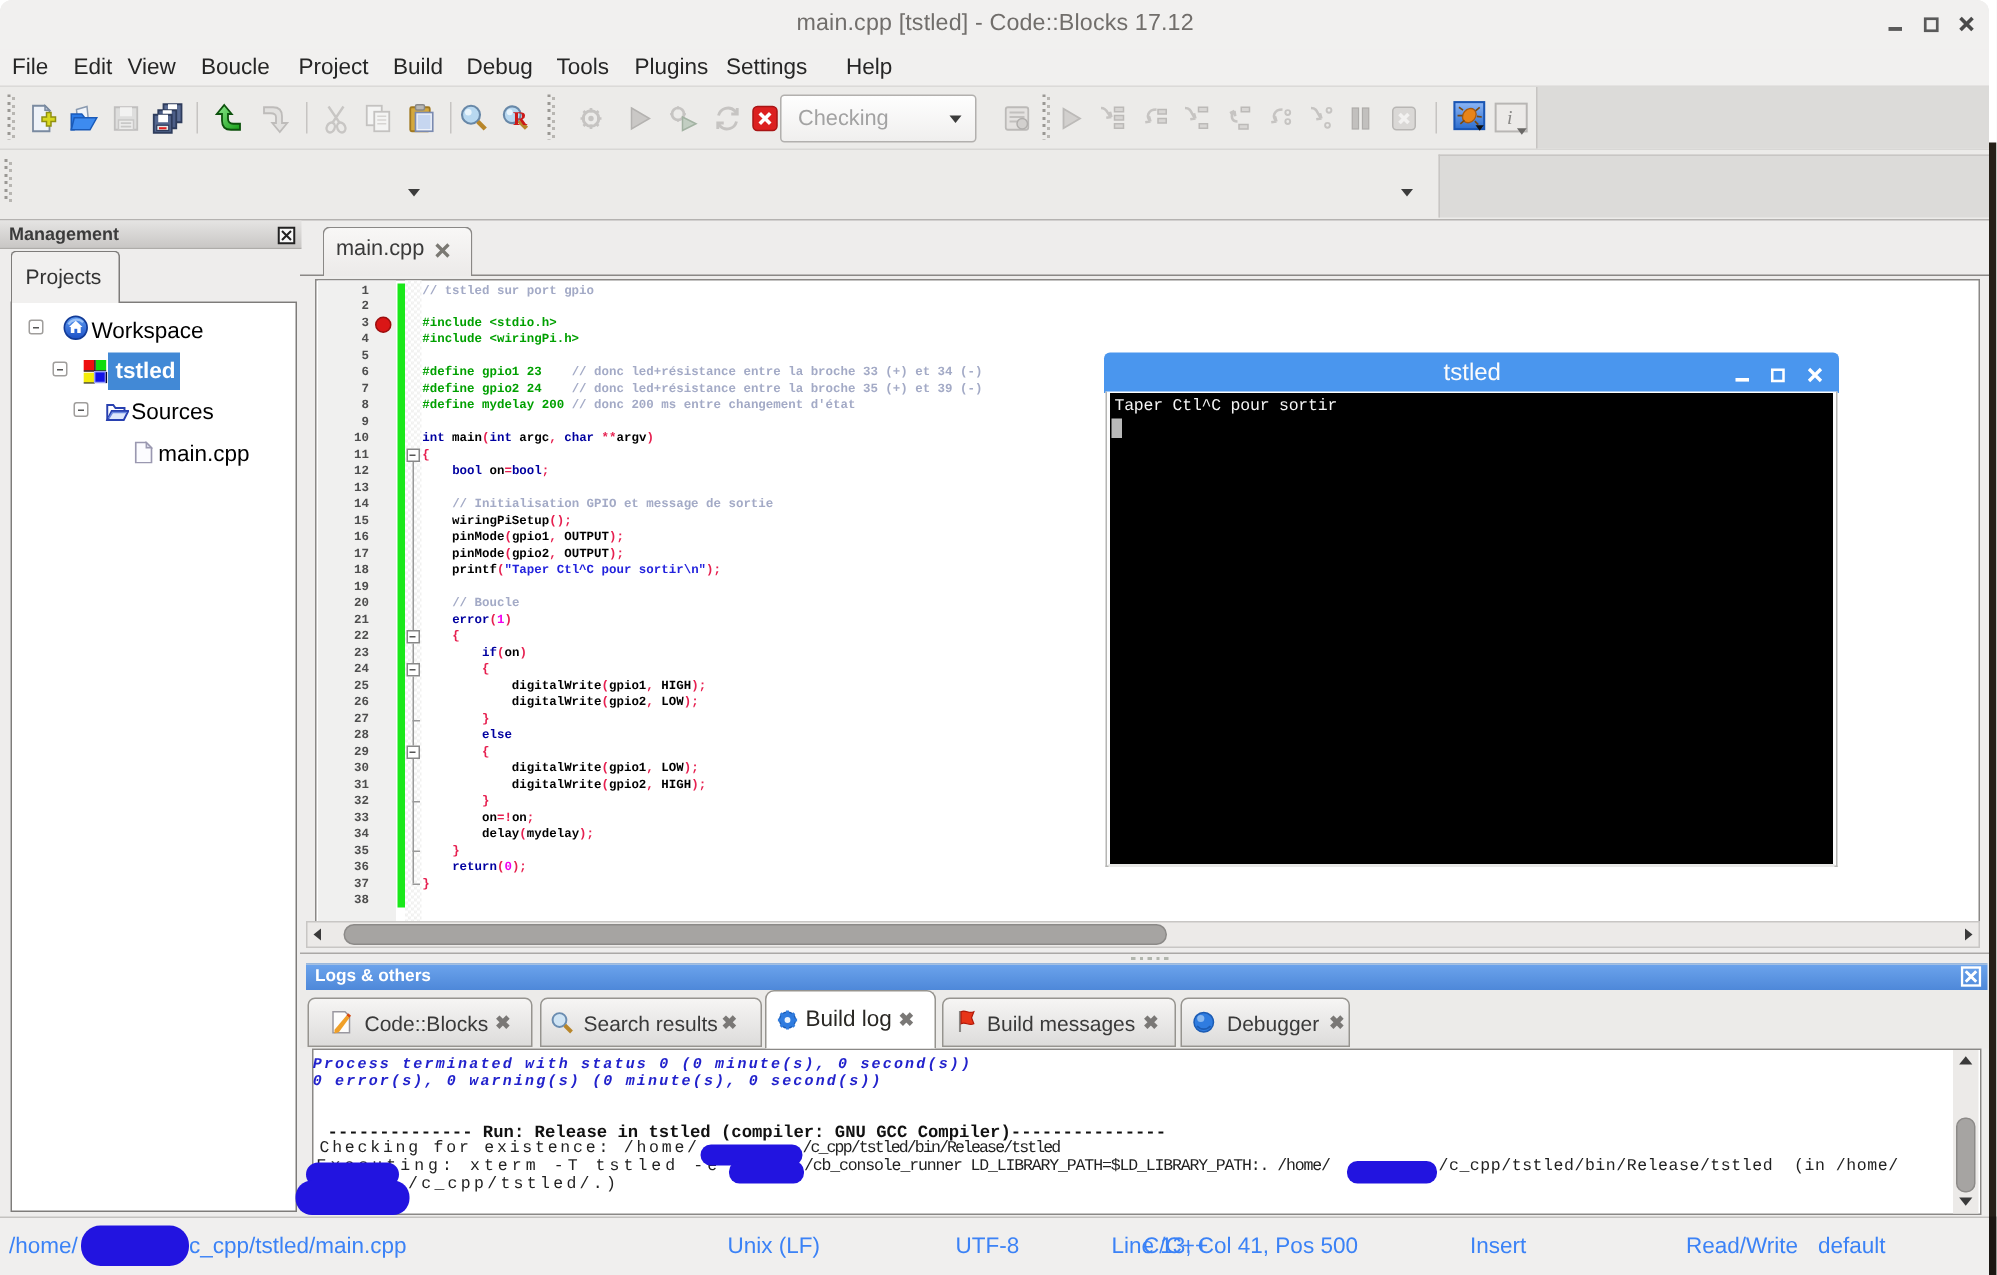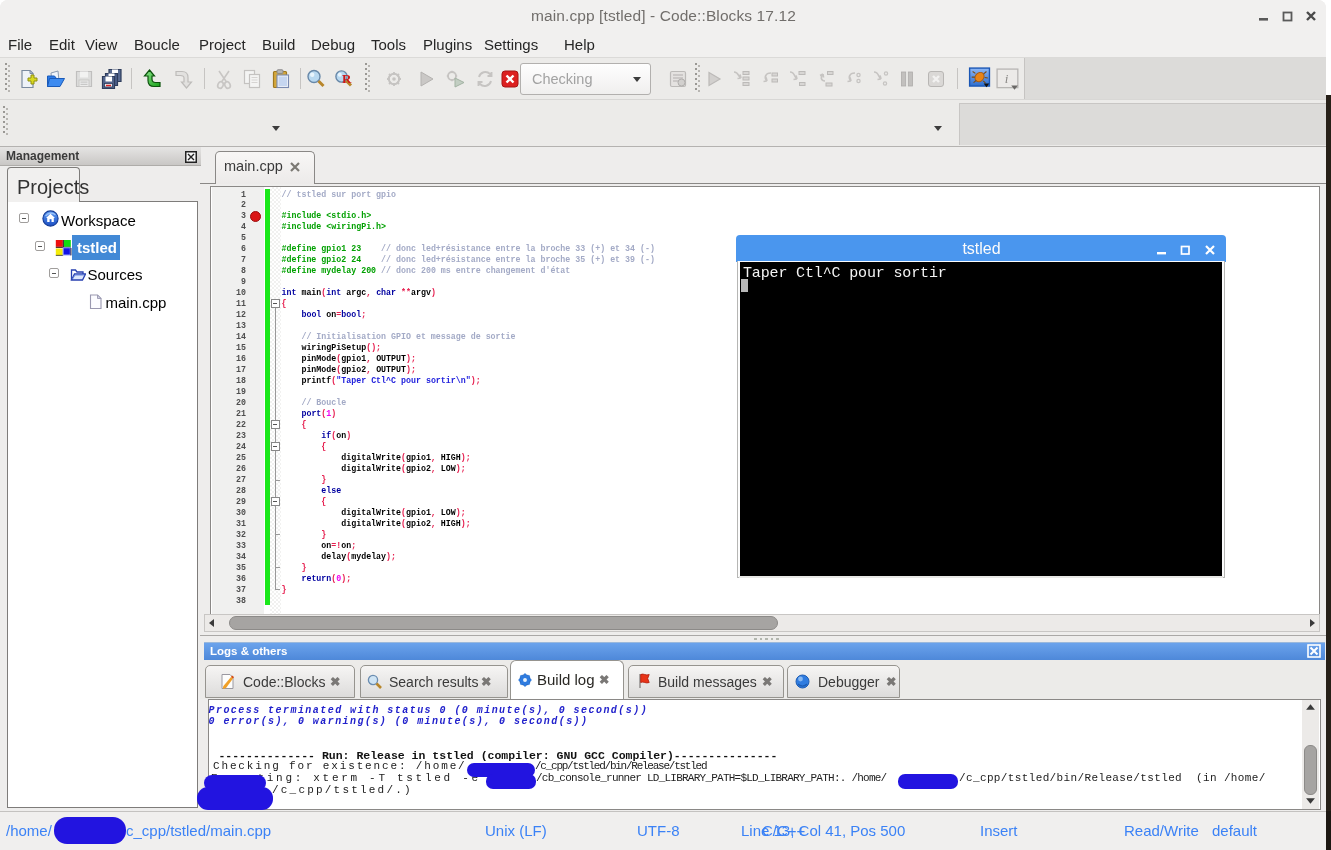--- a/index.html
+++ b/index.html
@@ -23,21 +23,21 @@
 
 #crow{left:0;top:100px;width:1326px;height:46px;background:#ecebe9}
 .combo{position:absolute;top:113px;height:30px;background:linear-gradient(#ffffff,#f2f1f0);border:1px solid #b4b2b0;border-radius:3px;font-size:14px;color:#3a3a3a;line-height:28px;padding-left:11px;white-space:nowrap}
 .carr{position:absolute;top:13px;width:0;height:0;border-left:4.5px solid transparent;border-right:4.5px solid transparent;border-top:5px solid #3c3c3c}
 
 #cliline{left:0;top:146px;width:1326px;height:1px;background:#b4b2b0}
 
 #mghdr{left:0;top:147px;width:201px;height:19px;background:linear-gradient(#e5e4e3,#c9c7c5);border-bottom:1px solid #aeaca9}
 #mghtx{left:6px;top:149px;font-size:12px;font-weight:bold;color:#3b3b3b}
 #ptab{left:7px;top:167px;width:73px;height:35px;background:#f1f0ef;border:1px solid #7e7c7a;border-bottom:none;border-radius:4px 4px 0 0;z-index:2}
-#ptabtx{left:17px;top:176px;font-size:20px;color:#333;z-index:3}
+#ptabtx{left:17px;top:176px;font-size:14px;color:#333;z-index:3}
 #treebox{left:7px;top:201px;width:191px;height:607px;background:#fff;border:1px solid #7e7c7a}
 .titem{position:absolute;font-size:15px;color:#000000;white-space:nowrap}
 .minus{position:absolute;width:10px;height:10px;background:#fff;border:1px solid #a09e9c;border-radius:2px}
 .minus::after{content:"";position:absolute;left:2px;top:4px;width:4px;height:1px;background:#555}
 #tsel{left:72px;top:235px;width:48px;height:25px;background:#4289d6}
 #tseltx{left:77px;top:239px;font-size:15px;font-weight:bold;color:#fff}
 
 #edtab{left:215px;top:151px;width:100px;height:33px;background:linear-gradient(#f8f7f6,#eceae9);border:1px solid #8a8886;border-bottom:none;border-radius:5px 5px 0 0;z-index:2}
 #edtabtx{left:224px;top:158px;font-size:14.5px;color:#3a3a3a;z-index:3}
 #tabline{left:200px;top:183px;width:1126px;height:1px;background:#8a8886}
@@ -79,21 +79,21 @@
 
 .blob{position:absolute;background:#2214e0;border-radius:10px}
 
 #sbar{left:0;top:811px;width:1326px;height:39px;background:#f0efee;border-top:1px solid #c4c2c0}
 .st{position:absolute;top:822px;font-size:15px;color:#3b82f6;white-space:nowrap}
 
 #xt{left:736px;top:235px;width:490px;height:27px;background:#4a96ee;border-radius:4px 4px 0 0}
 #xtfr{left:737px;top:261px;width:488px;height:317px;background:#fcfcfc;border:1px solid #b6b6b4;border-top:none}
 #xtblack{left:739.5px;top:262px;width:482.5px;height:314px;background:#000}
 #xttitle{left:0;top:5px;width:489px;text-align:center;font-size:16px;color:#fbfbfb}
-#xtline{left:743px;top:265px;font-family:"Liberation Mono",monospace;font-size:15px;letter-spacing:-0.15px;color:#f4f4f4;white-space:pre}
+#xtline{left:743px;top:265px;font-family:"Liberation Mono",monospace;font-size:11px;letter-spacing:-0.15px;color:#f4f4f4;white-space:pre}
 #xtcur{left:740.5px;top:279px;width:7px;height:13px;background:#b9b9b9}
 #xtbot{left:739px;top:576px;width:484px;height:1.5px;background:#e8e8e6}
 </style></head>
 <body>
 <div id="r">
 <div class="abs" id="desk"></div>
 <div class="abs" id="desk2"></div>
 <div class="abs" id="win"></div>
 
 <div class="abs" id="title"></div>
@@ -418,21 +418,21 @@
 <span class="o">{</span>
     <span class="k">bool</span> on<span class="o">=</span><span class="k">bool</span><span class="o">;</span>
 
     <span class="c">// Initialisation GPIO et message de sortie</span>
     wiringPiSetup<span class="o">();</span>
     pinMode<span class="o">(</span>gpio1<span class="o">,</span> OUTPUT<span class="o">);</span>
     pinMode<span class="o">(</span>gpio2<span class="o">,</span> OUTPUT<span class="o">);</span>
     printf<span class="o">(</span><span class="s">"Taper Ctl^C pour sortir\n"</span><span class="o">);</span>
 
     <span class="c">// Boucle</span>
-    <span class="k">port</span><span class="o">(</span><span class="n">1</span><span class="o">)</span>
+    <span class="k">error</span><span class="o">(</span><span class="n">1</span><span class="o">)</span>
     <span class="o">{</span>
         <span class="k">if</span><span class="o">(</span>on<span class="o">)</span>
         <span class="o">{</span>
             digitalWrite<span class="o">(</span>gpio1<span class="o">,</span> HIGH<span class="o">);</span>
             digitalWrite<span class="o">(</span>gpio2<span class="o">,</span> LOW<span class="o">);</span>
         <span class="o">}</span>
         <span class="k">else</span>
         <span class="o">{</span>
             digitalWrite<span class="o">(</span>gpio1<span class="o">,</span> LOW<span class="o">);</span>
             digitalWrite<span class="o">(</span>gpio2<span class="o">,</span> HIGH<span class="o">);</span>

